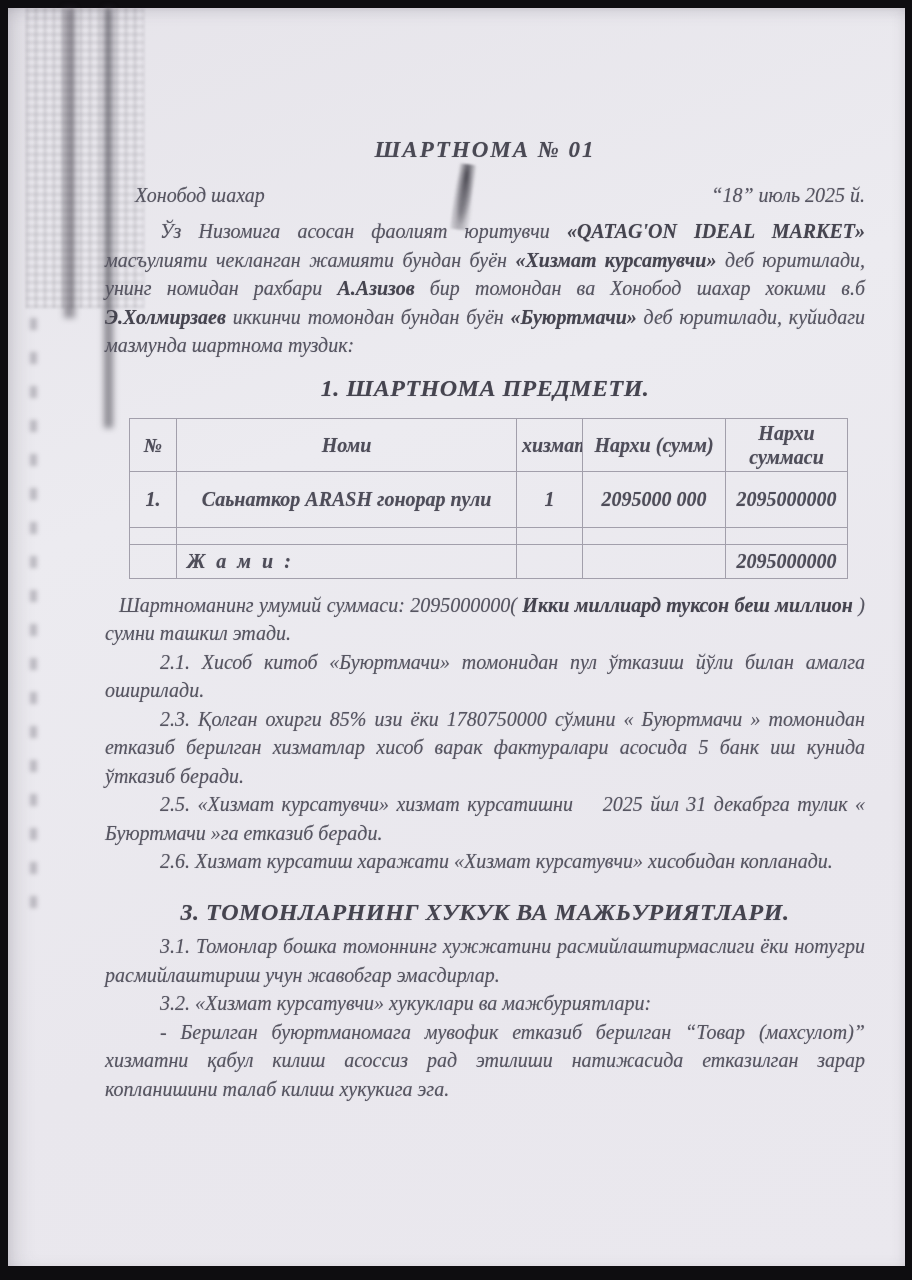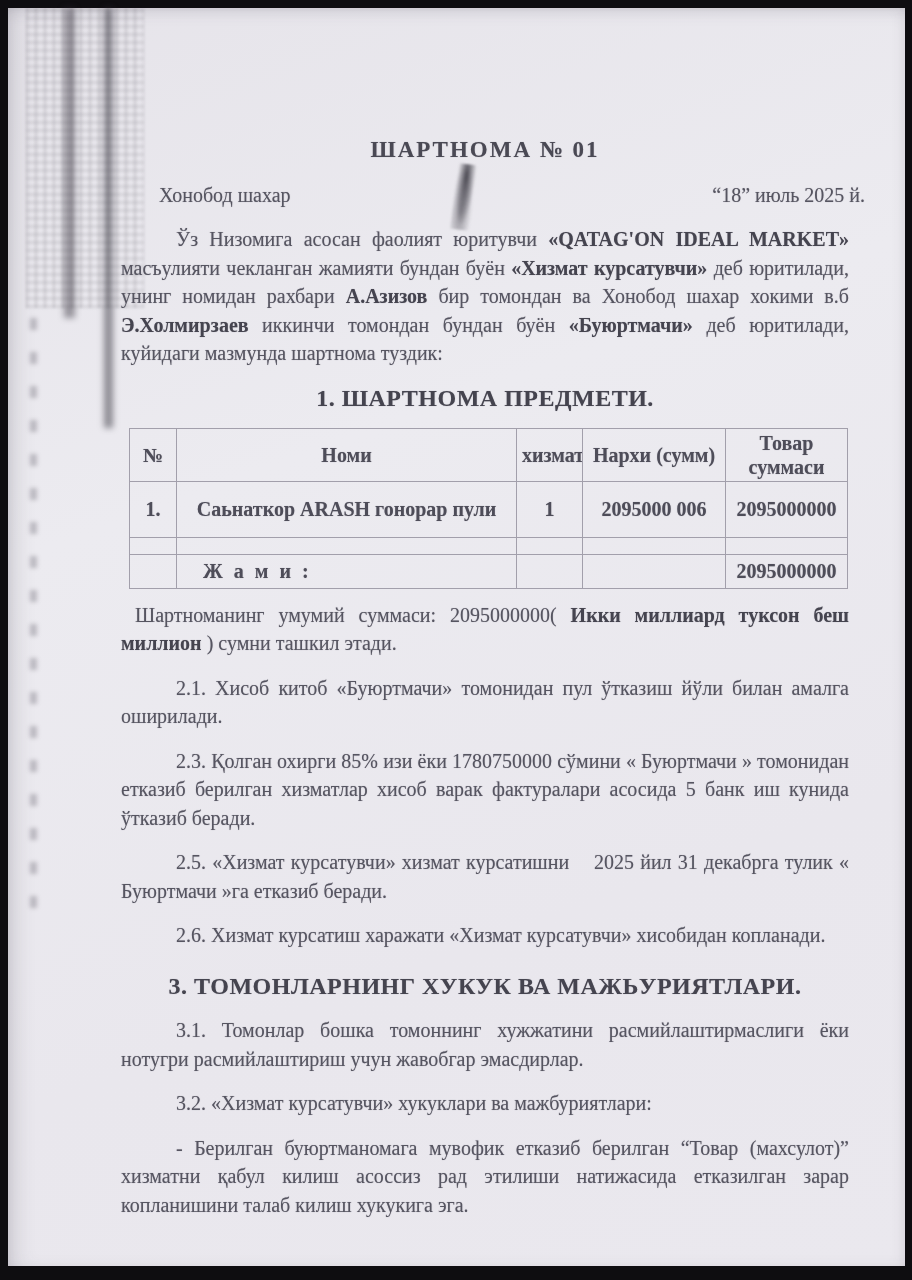--- a/index.html
+++ b/index.html
@@ -8,20 +8,21 @@
     background:#0e0d10;
     font-family:"Liberation Serif","DejaVu Serif",serif;
     overflow:hidden;
   }
   .page{
     position:absolute;left:8px;top:8px;width:897px;height:1258px;
     background:linear-gradient(160deg,#e6e4ea 0%,#ecebf0 35%,#e9e7ed 70%,#eae8ee 100%);
     box-shadow:inset 16px 0 26px -16px rgba(70,66,80,.30),
                inset -8px 0 18px -12px rgba(70,66,80,.18),
                inset 0 12px 20px -14px rgba(70,66,80,.22);
+    font-style:italic;
   }
   
   .streaks{
     position:absolute;left:18px;top:0;width:118px;height:300px;
     background:
       repeating-linear-gradient(90deg, rgba(58,55,66,.20) 0 2px, rgba(0,0,0,0) 2px 9px),
       repeating-linear-gradient(0deg, rgba(58,55,66,.13) 0 3px, rgba(0,0,0,0) 3px 8px);
     filter:blur(1.4px);opacity:.85;
   }
   .streak-a{position:absolute;left:56px;top:0;width:11px;height:310px;
@@ -41,42 +42,42 @@
   
   .content{
     position:absolute;left:97px;top:128px;width:760px;
     color:#565561;font-size:20px;line-height:28.5px;
     text-shadow:0 0 1px rgba(86,85,97,.45);
   }
   .doc-title{
     text-align:center;font-size:23px;font-weight:bold;color:#4a4954;
     letter-spacing:2px;margin:0 0 16px 0;
   }
-  .city-date{display:flex;justify-content:space-between;padding-left:54px;margin-bottom:8px;}
-  p{margin:16px;text-align:justify;text-indent:55px;}
+  .city-date{display:flex;justify-content:space-between;padding-left:30px;margin-bottom:8px;}
+  p{margin:0;text-align:justify;text-indent:55px;}
   .b{font-weight:bold;color:#45444f;}
   h2{
     text-align:center;font-size:24px;font-weight:bold;color:#45444f;
     margin:14px 0 6px 0;letter-spacing:.5px;
   }
   .sum-note{text-indent:14px;margin-top:12px;}
   
   table{
     border-collapse:collapse;width:718px;margin:16px 0 2px 24px;
     color:#4e4d59;table-layout:fixed;
   }
   td,th{border:1px solid #a29fab;font-size:20px;padding:2px 5px;
     text-align:center;vertical-align:middle;overflow:hidden;}
   thead tr{height:46px;}
   th{font-weight:bold;line-height:24px;}
   tr.row-item{height:56px;font-weight:bold;}
   tr.row-empty{height:17px;}
   tr.row-empty td{font-size:10px;line-height:10px;}
   tr.row-total{height:27px;font-weight:bold;}
-  tr.row-total td:nth-child(2){text-align:left;letter-spacing:3px;padding-left:26px;}
+  tr.row-total td:nth-child(2){text-align:left;letter-spacing:3px;padding-left:10px;}
 </style>
 </head>
 <body>
 
 <div class="page">
 
   <div class="streaks"></div>
   <div class="streak-a"></div>
   <div class="streak-b"></div>
   <div class="streak-c"></div>
@@ -103,29 +104,29 @@
           <col style="width:66px">
         <col style="width:143px">
           <col style="width:122px">
       </colgroup>
       <thead>
         <tr>
           <th>№</th>
           <th>Номи</th>
           <th>хизмат</th>
           <th>Нархи (сумм)</th>
-          <th>Товар суммаси</th>
+          <th>Нархи суммаси</th>
         </tr>
       </thead>
       <tbody>
           <tr class="row-item">
             <td>1.</td>
             <td>Саьнаткор ARASH  гонорар пули</td>
             <td>1</td>
-            <td>2095000 006</td>
+            <td>2095000 000</td>
             <td>2095000000</td>
           </tr>
           <tr class="row-empty">
             <td></td>
             <td></td>
             <td></td>
             <td></td>
             <td></td>
           </tr>
           <tr class="row-total">

